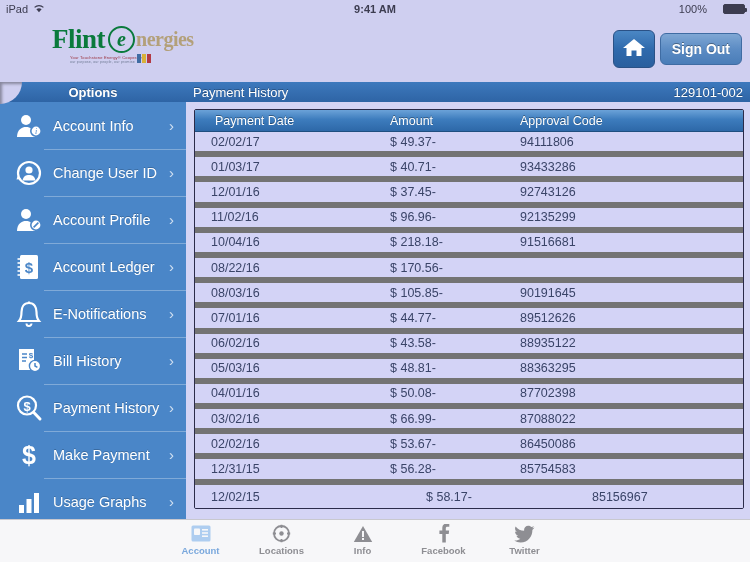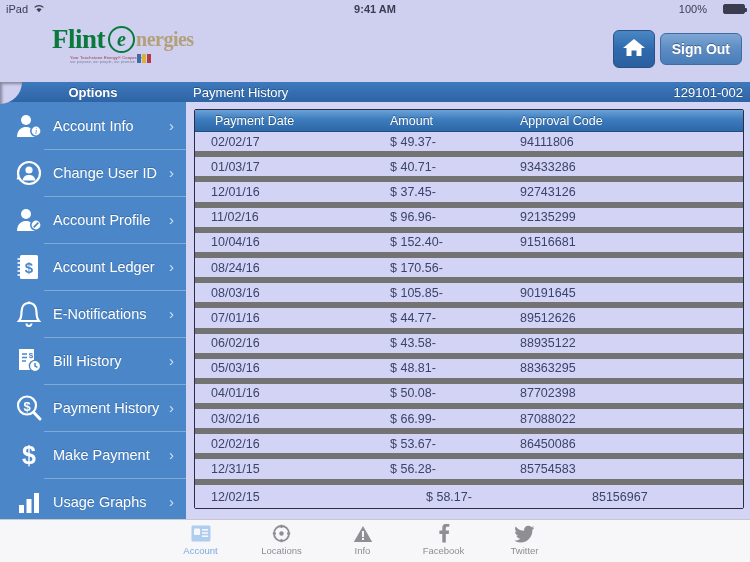--- a/index.html
+++ b/index.html
@@ -173,21 +173,21 @@
   .thead .c-date { padding-left: 20px; }
 
   
   .tabbar {
     position: absolute; left: 0; top: 519px; width: 750px; height: 43px;
     background: #f7f7f9;
     border-top: 1px solid #c8c8cf;
     display: flex; align-items: flex-start;
   }
   .tabbar-spacer { width: 160px; height: 100%; }
-  .tabs { display: flex; flex: 1; }
+  .tabs { display: flex; flex: 1; font-weight: bold; }
   .tab {
     width: 81px; padding-top: 3px;
     display: flex; flex-direction: column; align-items: center;
     cursor: pointer;
   }
   .tab-ic { height: 21px; display: flex; align-items: center; justify-content: center; }
   .tab-lb { font-size: 9.5px; margin-top: 1px; color: #8e8e93; }
   .tab.sel .tab-lb { color: #7aa8dd; }
 </style>
 </head>
@@ -392,25 +392,25 @@
             <div class="c-amt">$ 37.45-</div>
             <div class="c-code">92743126</div>
           </div>
           <div class="trow">
             <div class="c-date">11/02/16</div>
             <div class="c-amt">$ 96.96-</div>
             <div class="c-code">92135299</div>
           </div>
           <div class="trow">
             <div class="c-date">10/04/16</div>
-            <div class="c-amt">$ 152.40-</div>
+            <div class="c-amt">$ 218.18-</div>
             <div class="c-code">91516681</div>
           </div>
           <div class="trow">
-            <div class="c-date">08/24/16</div>
+            <div class="c-date">08/22/16</div>
             <div class="c-amt">$ 170.56-</div>
             <div class="c-code"></div>
           </div>
           <div class="trow">
             <div class="c-date">08/03/16</div>
             <div class="c-amt">$ 105.85-</div>
             <div class="c-code">90191645</div>
           </div>
           <div class="trow">
             <div class="c-date">07/01/16</div>

